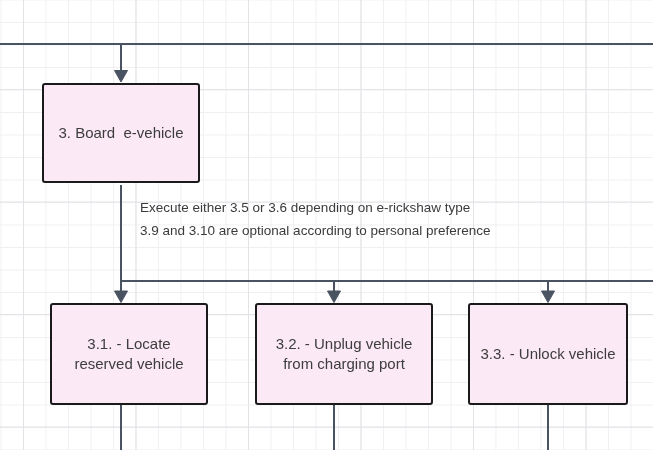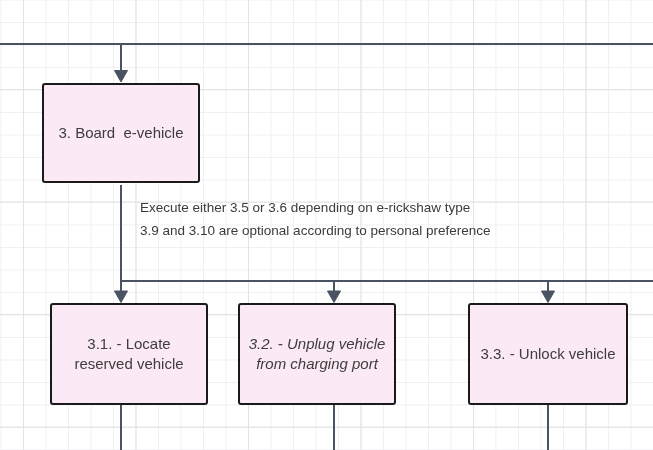--- a/index.html
+++ b/index.html
@@ -56,21 +56,21 @@
     text-align: center;
     color: var(--node-text);
     font-size: 15px;
     line-height: 20px;
     white-space: pre-wrap;
     padding: 4px 6px;
     cursor: default;
   }
   .node-3   { left: 42px;  top: 83px;  width: 158px; height: 100px; }
   .node-3-1 { left: 42px;  top: 303px; width: 158px; height: 102px; margin-left: 8px; }
-  .node-3-2 { left: 238px; top: 303px; width: 158px; height: 102px; font-style: italic; }
+  .node-3-2 { left: 255px; top: 303px; width: 178px; height: 102px; }
   .node-3-3 { left: 468px; top: 303px; width: 160px; height: 102px; justify-content: center; }
   .annotation {
     position: absolute;
     left: 140px;
     top: 196px;
     width: 440px;
     color: var(--annotation-text);
     font-size: 13.5px;
     line-height: 23px;
   }

